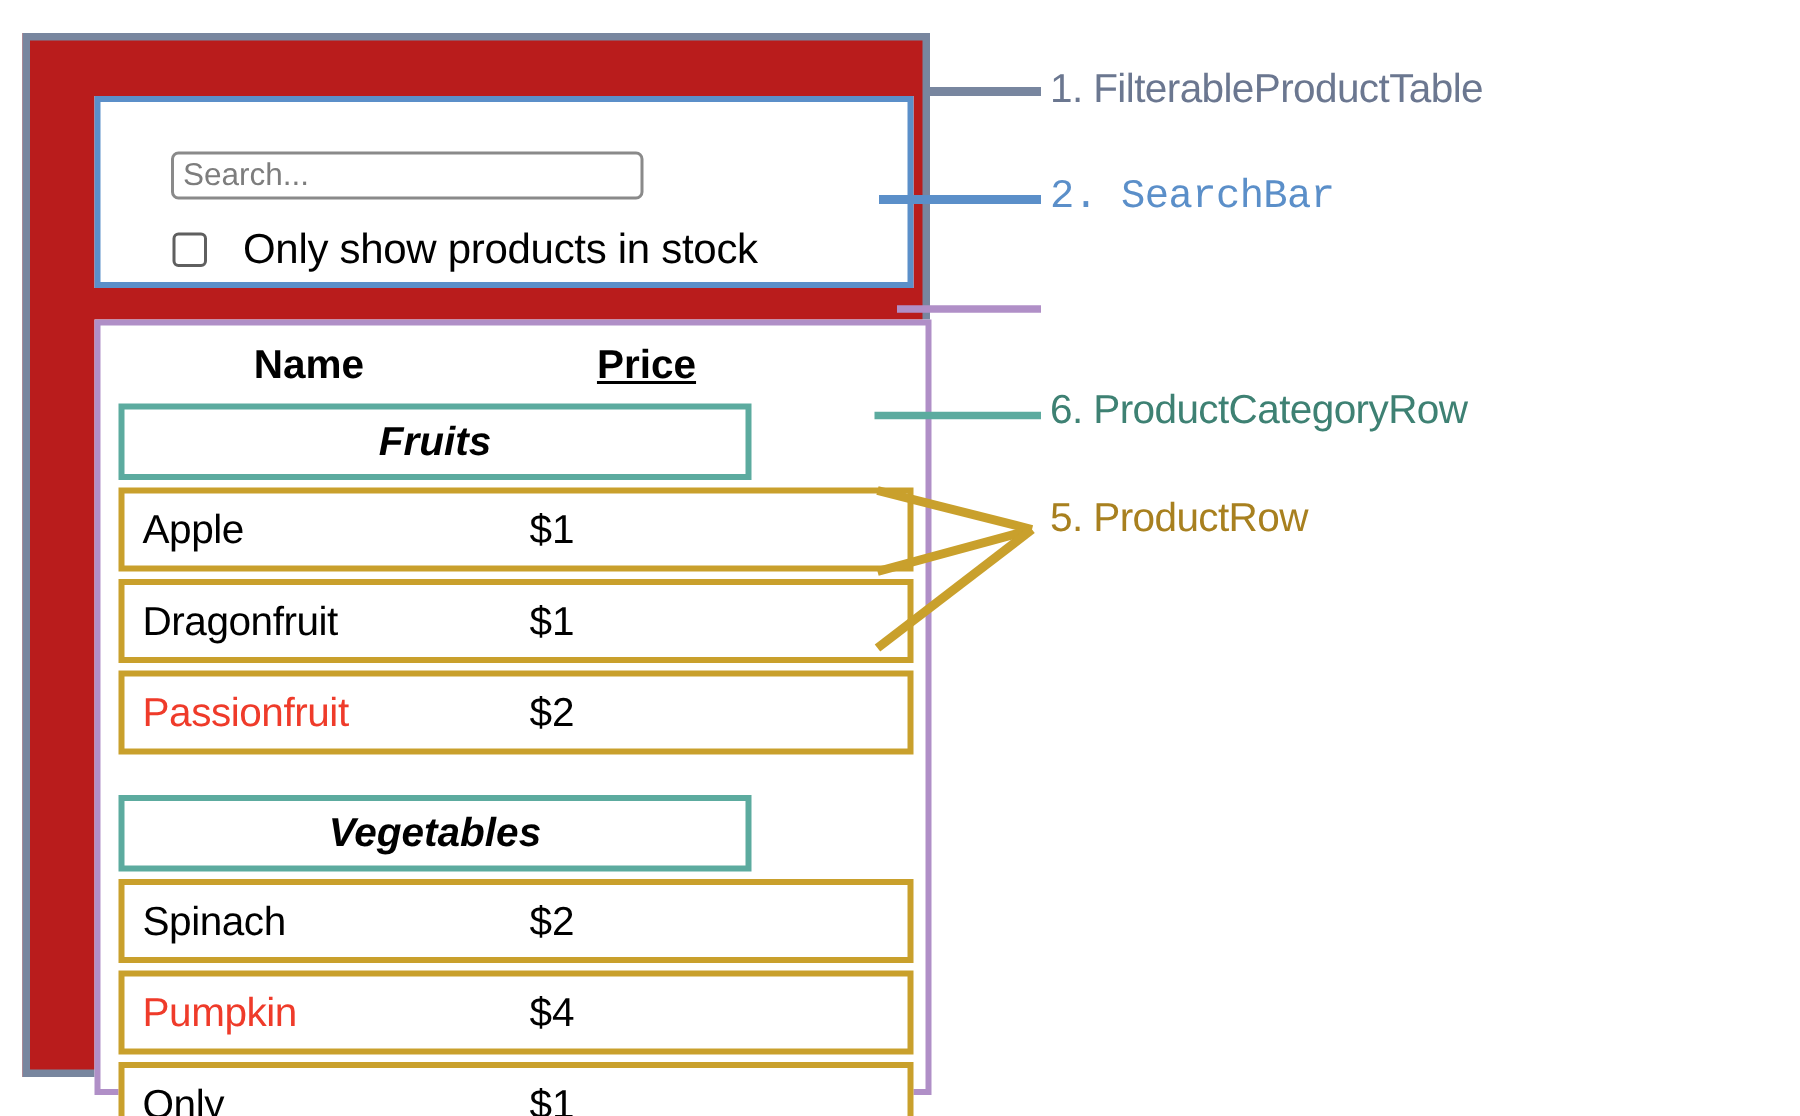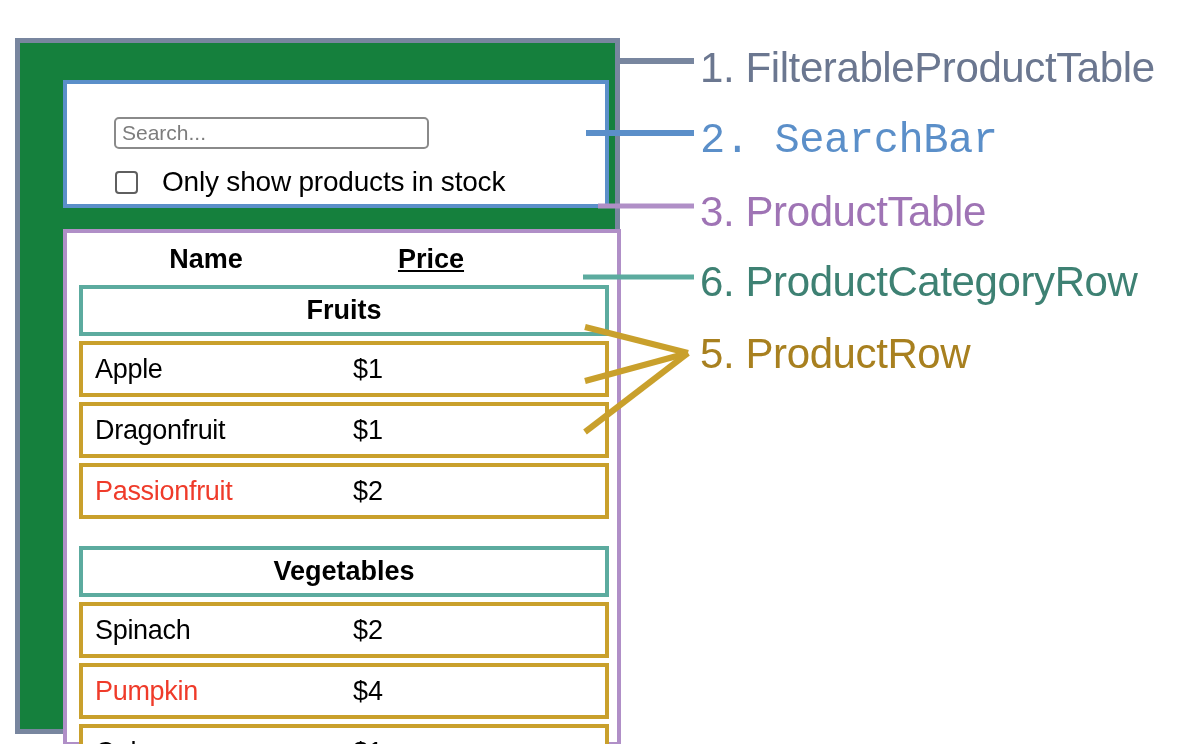--- a/index.html
+++ b/index.html
@@ -23,22 +23,21 @@
     width: 1200px; height: 744px;
   }
 
   
   .box-filterable {
     position: absolute;
     left: 15px;  top: 22px;
     width: 605px; height: 696px;
     box-sizing: border-box;
     border: 5px solid #78869f;
-    background: #15803d;
-    margin-top: 16px;
+    background: #b91c1c;
   }
 
   
   .box-searchbar {
     position: absolute;
     left: 43px; top: 37px;
     width: 546px; height: 128px;
     box-sizing: border-box;
     border: 4px solid #5b8fc9;
     background: #ffffff;
@@ -110,31 +109,32 @@
 
   .rows {
     position: absolute;
     left: 12px; top: 52px;
     width: 530px;
   }
 
   
   .cat-row {
     box-sizing: border-box;
-    width: 530px;
+    width: 422px;
     height: 51px;
     border: 4px solid #5cab9f;
     background: #ffffff;
     display: flex;
     align-items: center;
     justify-content: center;
     font-weight: bold;
     font-size: 27px;
     color: #000;
     margin-bottom: 5px;
+    font-style: italic;
   }
 
   
   .prod-row {
     box-sizing: border-box;
     width: 530px;
     height: 56px;
     border: 4px solid #c9a02c;
     background: #ffffff;
     display: flex;
@@ -144,21 +144,21 @@
   .cell-name  { width: 258px; padding-left: 12px; font-size: 27px; color: #000; letter-spacing: -0.3px;}
   .cell-price { width: 180px; font-size: 27px; color: #000; }
   .oos .cell-name { color: #ef3b2a; }
   .spacer-gap { height: 22px; }
 
   
   .lines { position: absolute; left:0; top:0; width:1200px; height:744px; pointer-events:none; }
 
   .label {
     position: absolute;
-    font-size: 42px;
+    font-size: 27px;
     font-family: "Liberation Sans", sans-serif;
     white-space: nowrap;
     letter-spacing: -0.4px;
   }
   .lbl-1 { left: 700px; top: 44px;  color: #6b7790; }
   .lbl-2 { left: 700px; top: 117px; color: #5b8fc9; font-family: Liberation Mono, monospace; }
   .lbl-3 { left: 700px; top: 188px; color: #9f74b5; }
   .lbl-4 { left: 700px; top: 258px; color: #3e8173; }
   .lbl-5 { left: 700px; top: 330px; color: #a8801f; }
 </style>
@@ -236,17 +236,16 @@
 
     <line x1="583" y1="277" x2="694" y2="277" stroke="#5cab9f" stroke-width="5"></line>
 
     <line x1="585" y1="327" x2="688" y2="353" stroke="#c9a02c" stroke-width="6"></line>
     <line x1="585" y1="381" x2="688" y2="353" stroke="#c9a02c" stroke-width="6"></line>
     <line x1="585" y1="432" x2="688" y2="353" stroke="#c9a02c" stroke-width="6"></line>
   </svg>
 
   <div class="label lbl-1">1. FilterableProductTable</div>
   <div class="label lbl-2">2. SearchBar</div>
-  <div class="label lbl-3">3. ProductTable</div>
   <div class="label lbl-4">6. ProductCategoryRow</div>
   <div class="label lbl-5">5. ProductRow</div>
 
 </div>
 
 </body></html>

